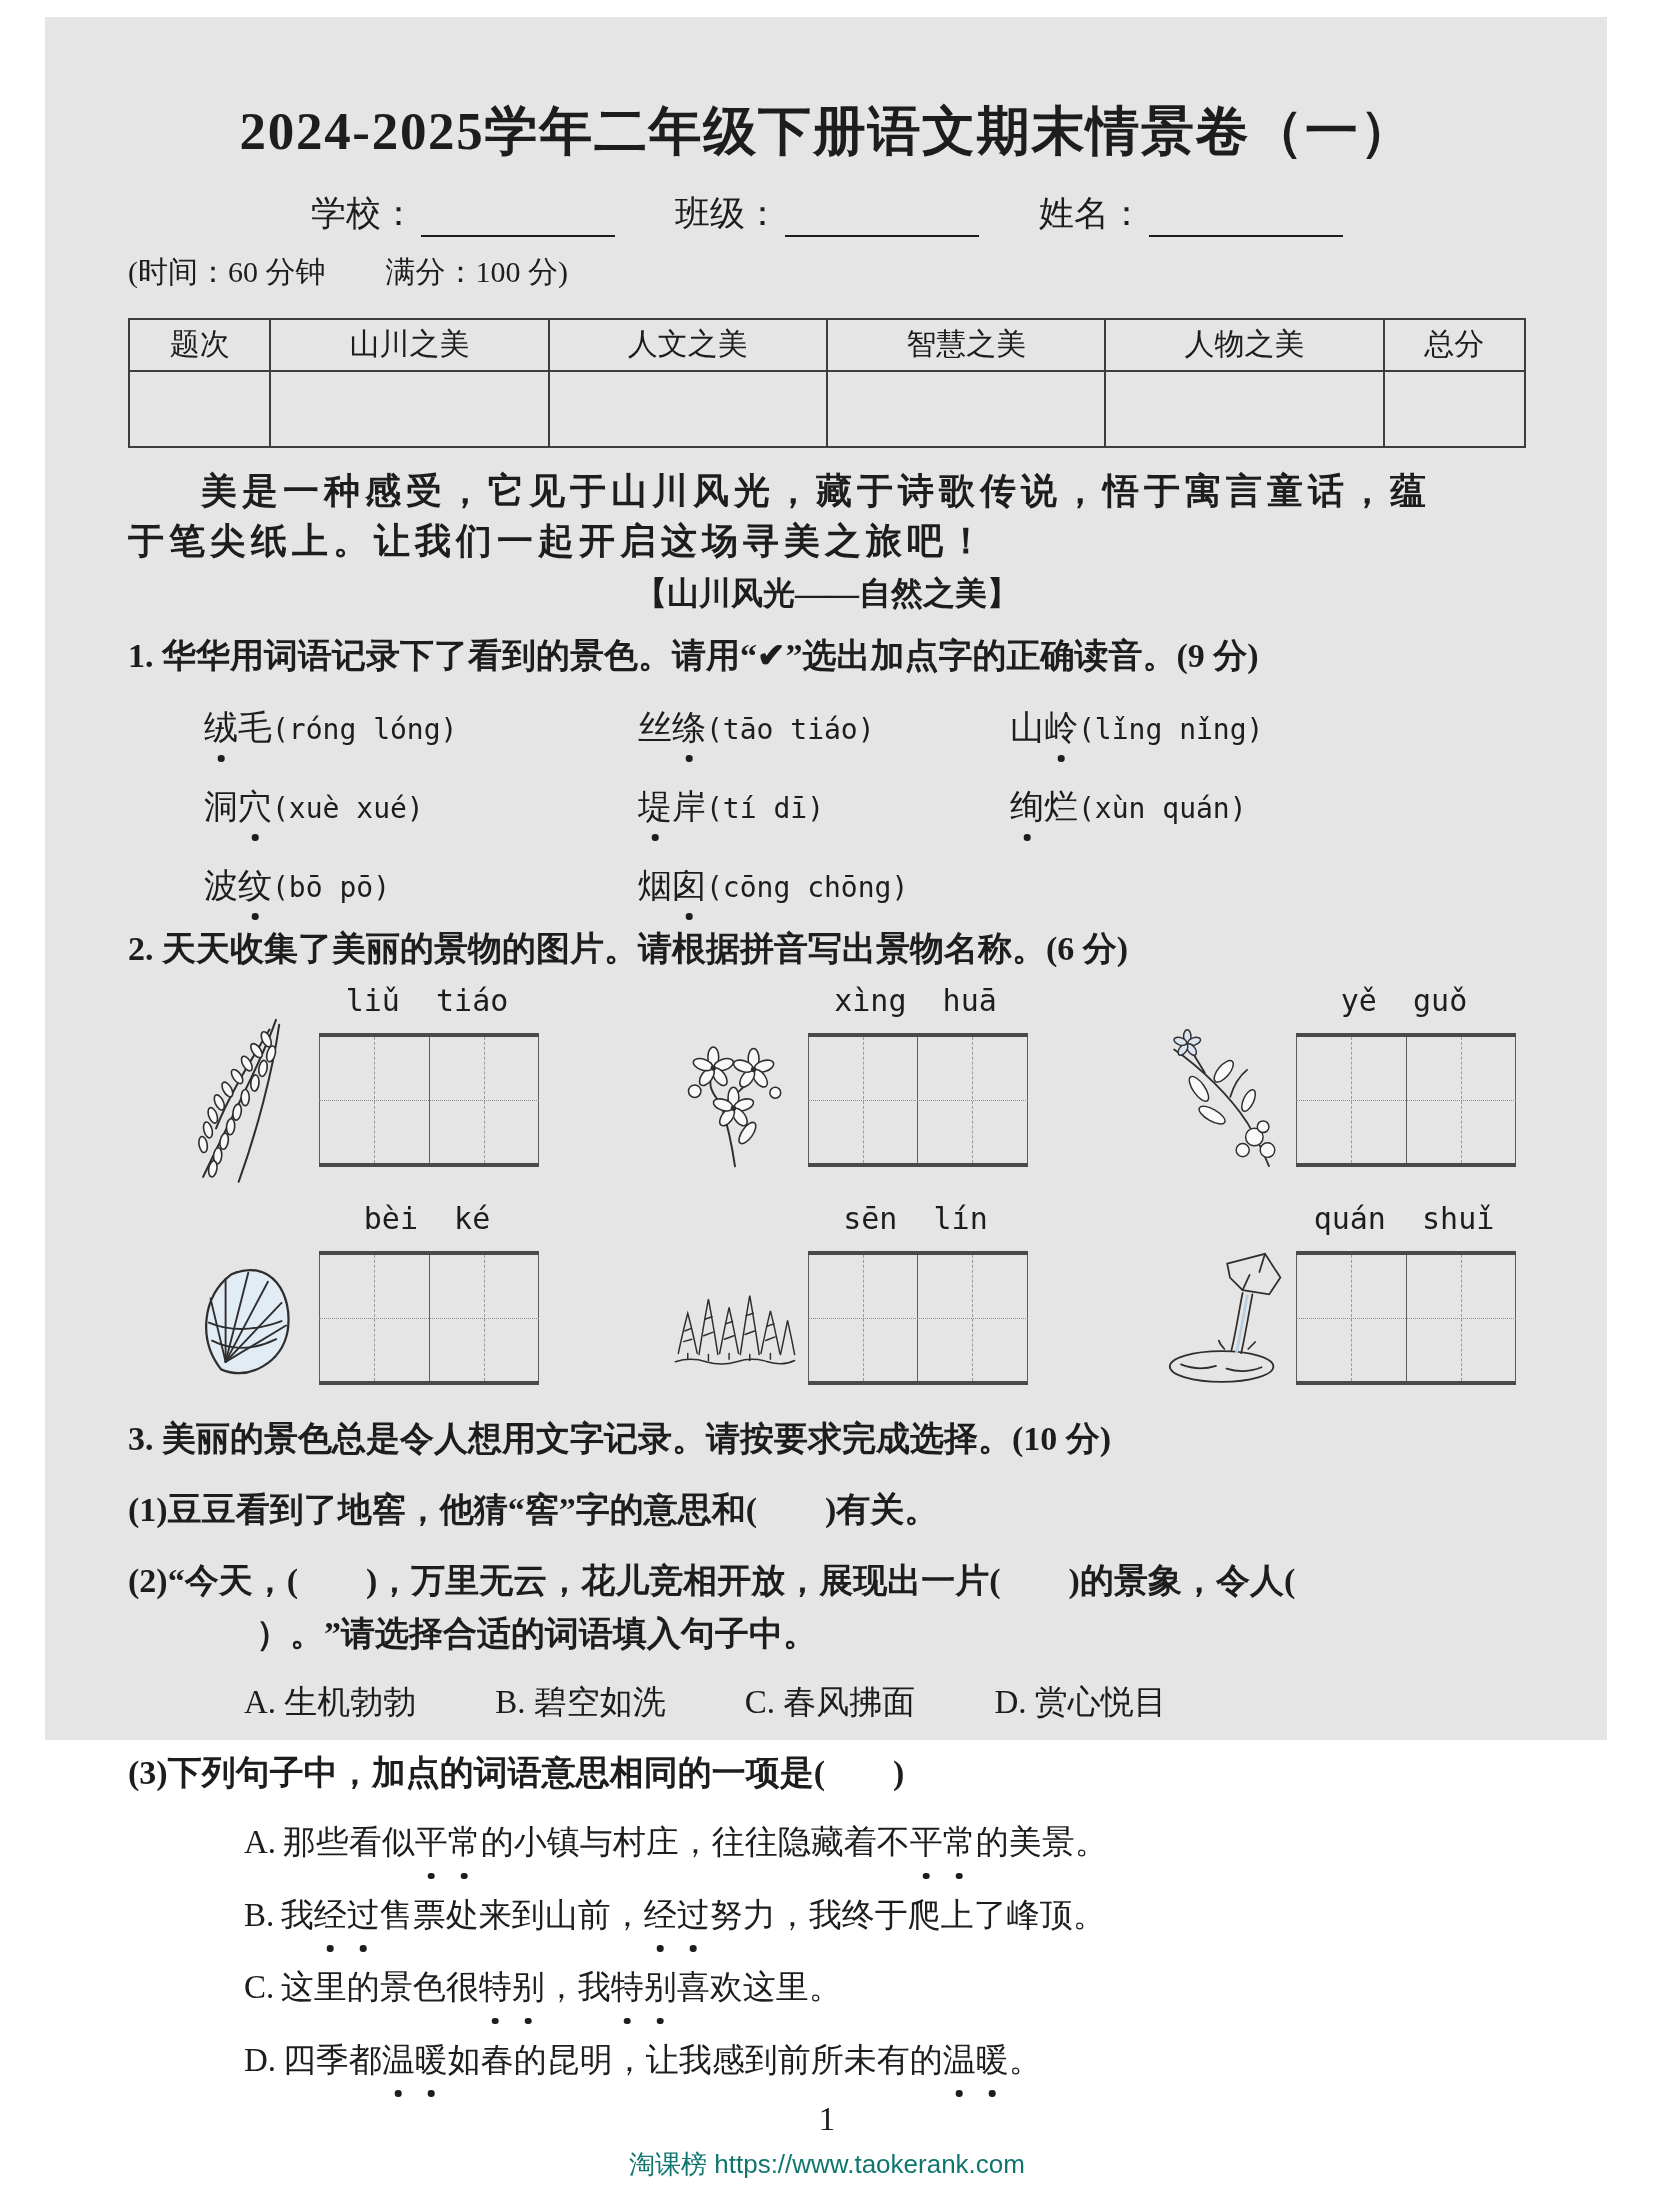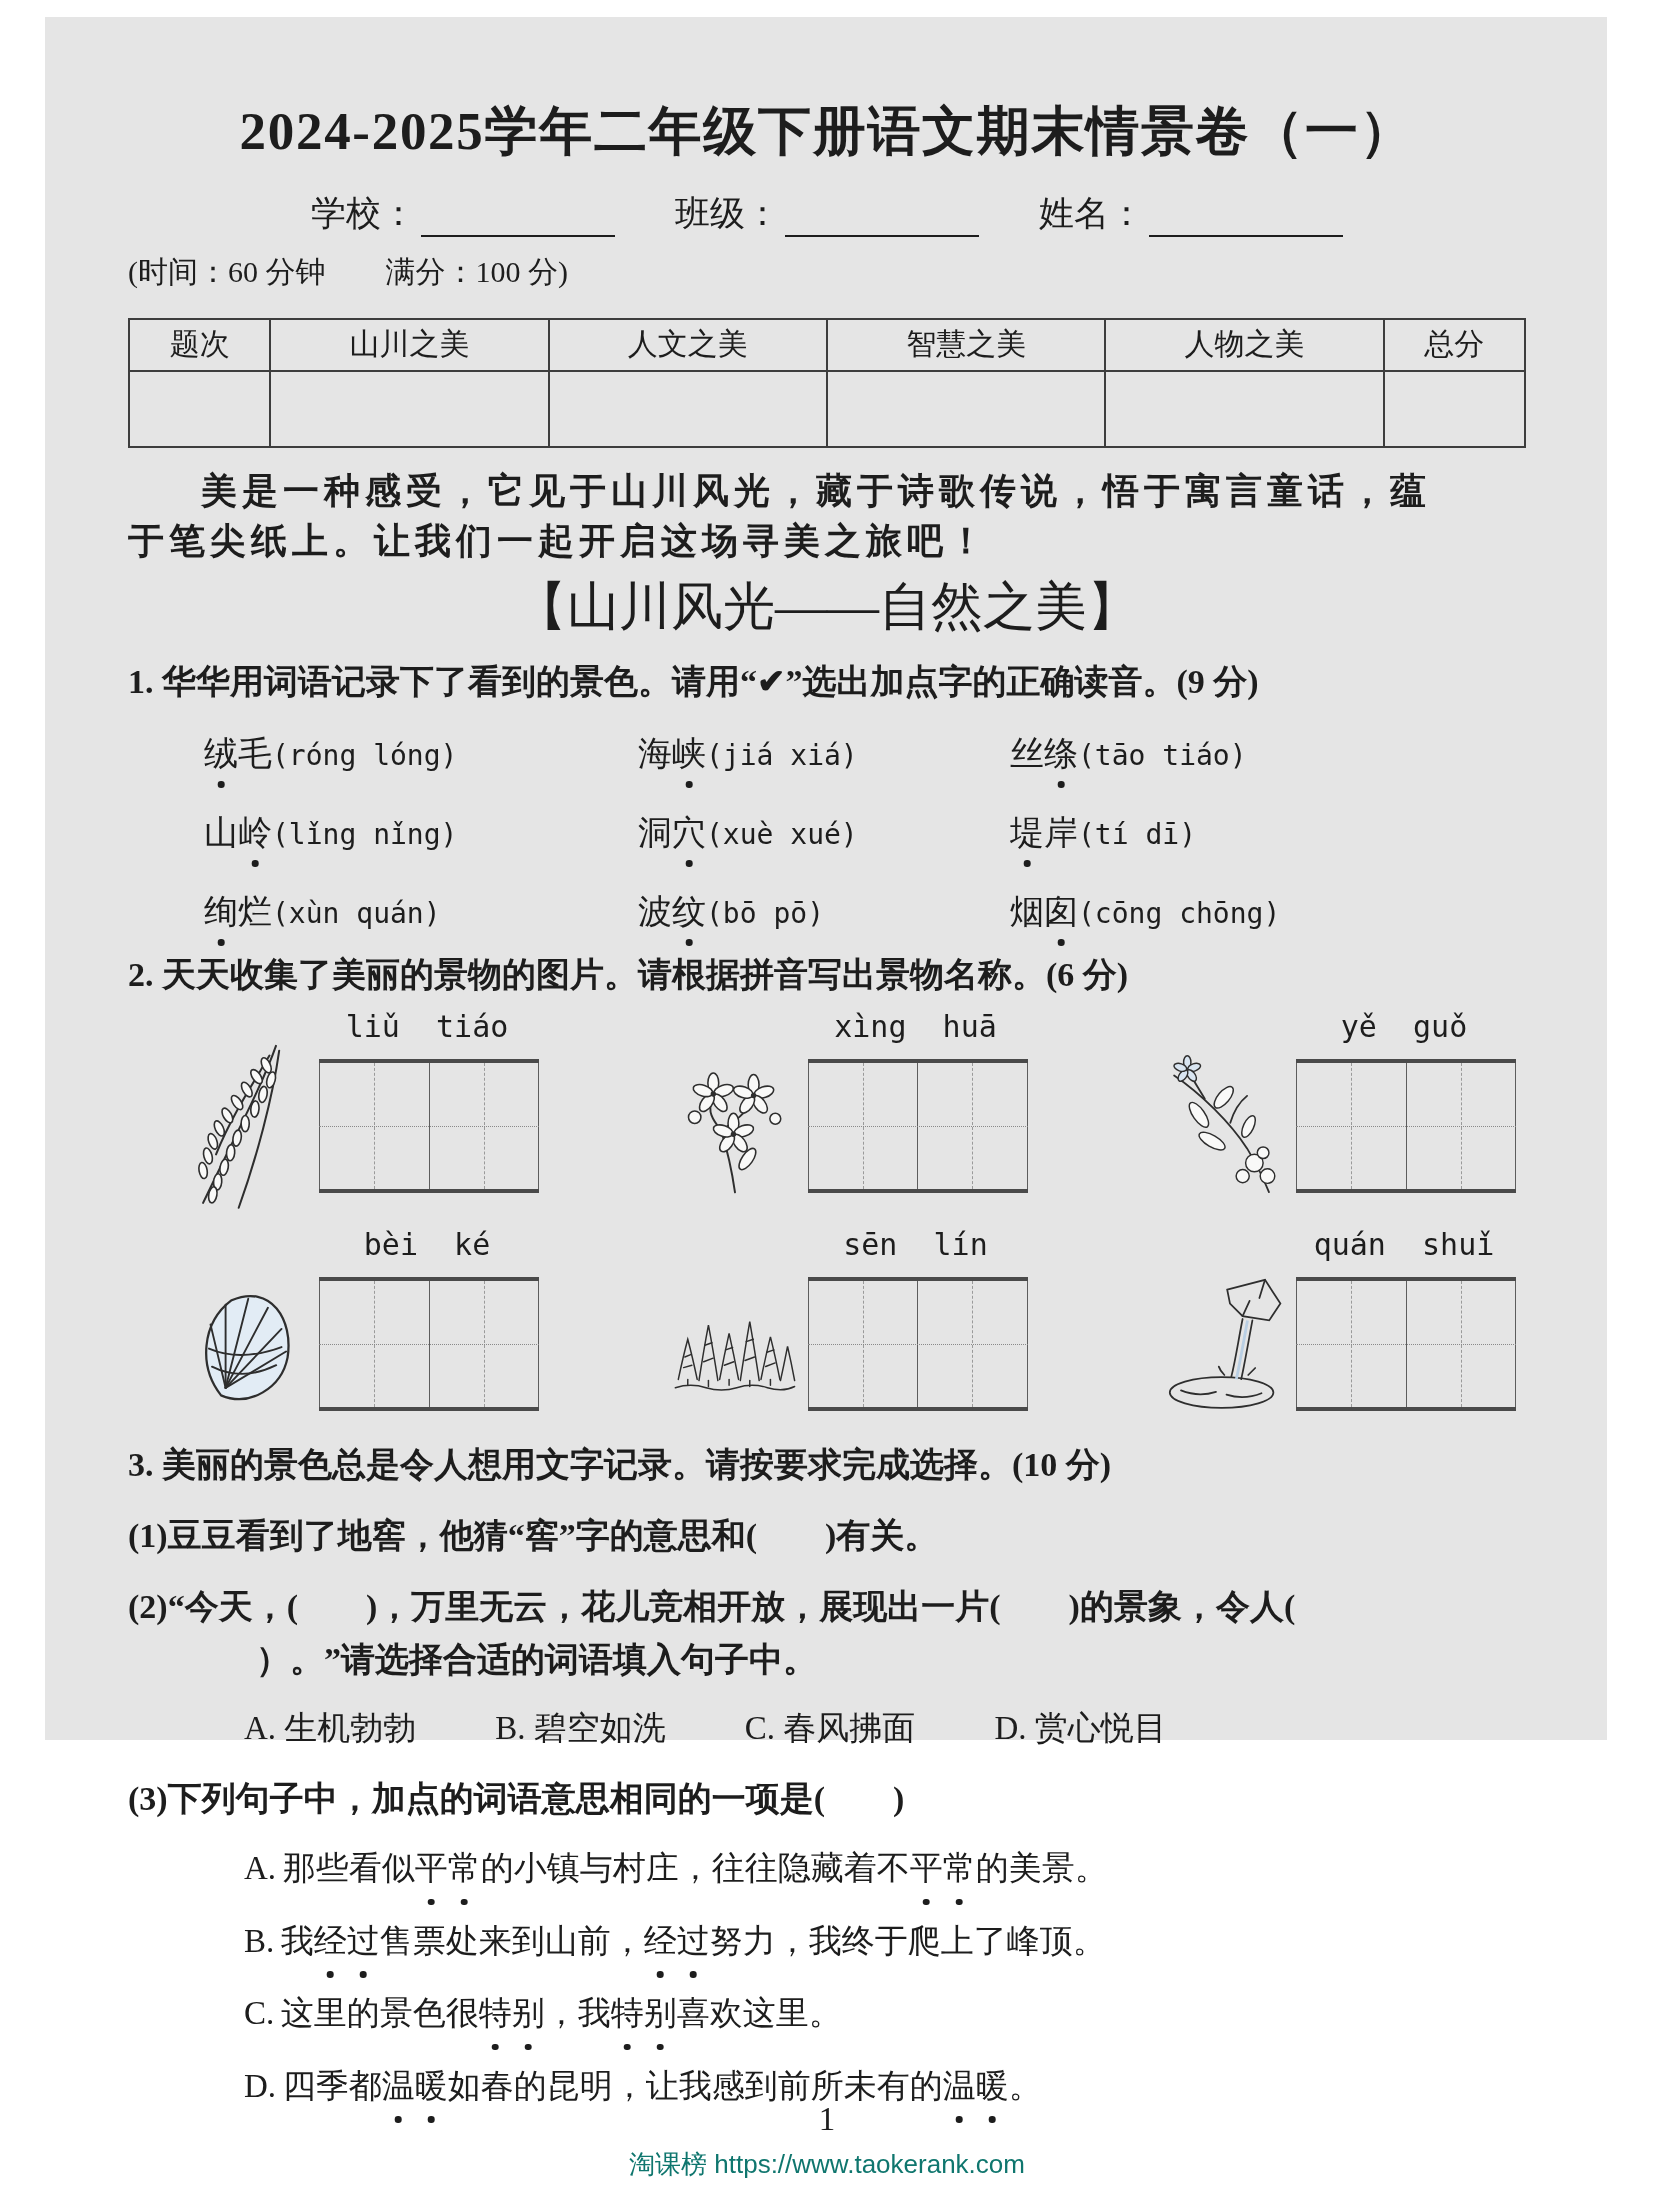--- a/index.html
+++ b/index.html
@@ -24,21 +24,21 @@
   .meta{text-align:left;font-size:30px;margin-top:15px;}
 
   table.score{width:100%;border-collapse:collapse;margin-top:25px;font-size:30px;}
   table.score th,table.score td{border:2.5px solid #3d3d3d;font-weight:normal;text-align:center;padding:0;}
   table.score th{height:50px;}
   table.score td{height:74px;}
 
   .intro{margin-top:18px;font-size:36px;font-weight:700;line-height:50px;letter-spacing:5px;}
   .intro .l1{text-indent:73px;}
 
-  .section-heading{text-align:center;font-size:52px;font-weight:400;margin-top:6.6px;}
+  .section-heading{text-align:center;font-size:32px;font-weight:700;margin-top:6.6px;}
 
   .stem{font-size:34px;font-weight:700;margin-top:16.5px;line-height:46px;}
 
   .q1-words{display:grid;grid-template-columns:434px 372px 1fr;row-gap:33px;padding-left:76px;margin-top:26.5px;font-size:34px;}
   .q1-item{white-space:nowrap;}
   .q1-item .pinyin{font-family:"DejaVu Sans Mono","Liberation Mono",monospace;font-size:28px;}
   .ch{display:inline-block;position:relative;}
   .ch.dot-under::after{content:"";position:absolute;left:50%;transform:translateX(-50%);bottom:-10.8px;width:6.6px;height:6.6px;border-radius:50%;background:#1d1d1d;}
 
   .q2-units{display:flex;justify-content:space-between;padding:0 10px 0 55px;margin-top:11.6px;}
@@ -118,21 +118,20 @@
     <div class="intro">
       <div class="l1">美是一种感受，它见于山川风光，藏于诗歌传说，悟于寓言童话，蕴</div>
       <div class="l2">于笔尖纸上。让我们一起开启这场寻美之旅吧！</div>
     </div>
 
     <div class="section-heading">【山川风光——自然之美】</div>
 
     <div class="stem">1. 华华用词语记录下了看到的景色。请用“✔”选出加点字的正确读音。(9 分)</div>
     <div class="q1-words" id="q1-words">
         <div class="q1-item"><span class="ch dot-under">绒</span><span class="ch">毛</span><span class="pinyin">(róng lóng)</span></div>
-        <div class="q1-item"><span class="ch">海</span><span class="ch dot-under">峡</span><span class="pinyin">(jiá xiá)</span></div>
         <div class="q1-item"><span class="ch">丝</span><span class="ch dot-under">绦</span><span class="pinyin">(tāo tiáo)</span></div>
         <div class="q1-item"><span class="ch">山</span><span class="ch dot-under">岭</span><span class="pinyin">(lǐng nǐng)</span></div>
         <div class="q1-item"><span class="ch">洞</span><span class="ch dot-under">穴</span><span class="pinyin">(xuè xué)</span></div>
         <div class="q1-item"><span class="ch dot-under">堤</span><span class="ch">岸</span><span class="pinyin">(tí dī)</span></div>
         <div class="q1-item"><span class="ch dot-under">绚</span><span class="ch">烂</span><span class="pinyin">(xùn quán)</span></div>
         <div class="q1-item"><span class="ch">波</span><span class="ch dot-under">纹</span><span class="pinyin">(bō pō)</span></div>
         <div class="q1-item"><span class="ch">烟</span><span class="ch dot-under">囱</span><span class="pinyin">(cōng chōng)</span></div>
       </div>
 
     <div class="stem">2. 天天收集了美丽的景物的图片。请根据拼音写出景物名称。(6 分)</div>

